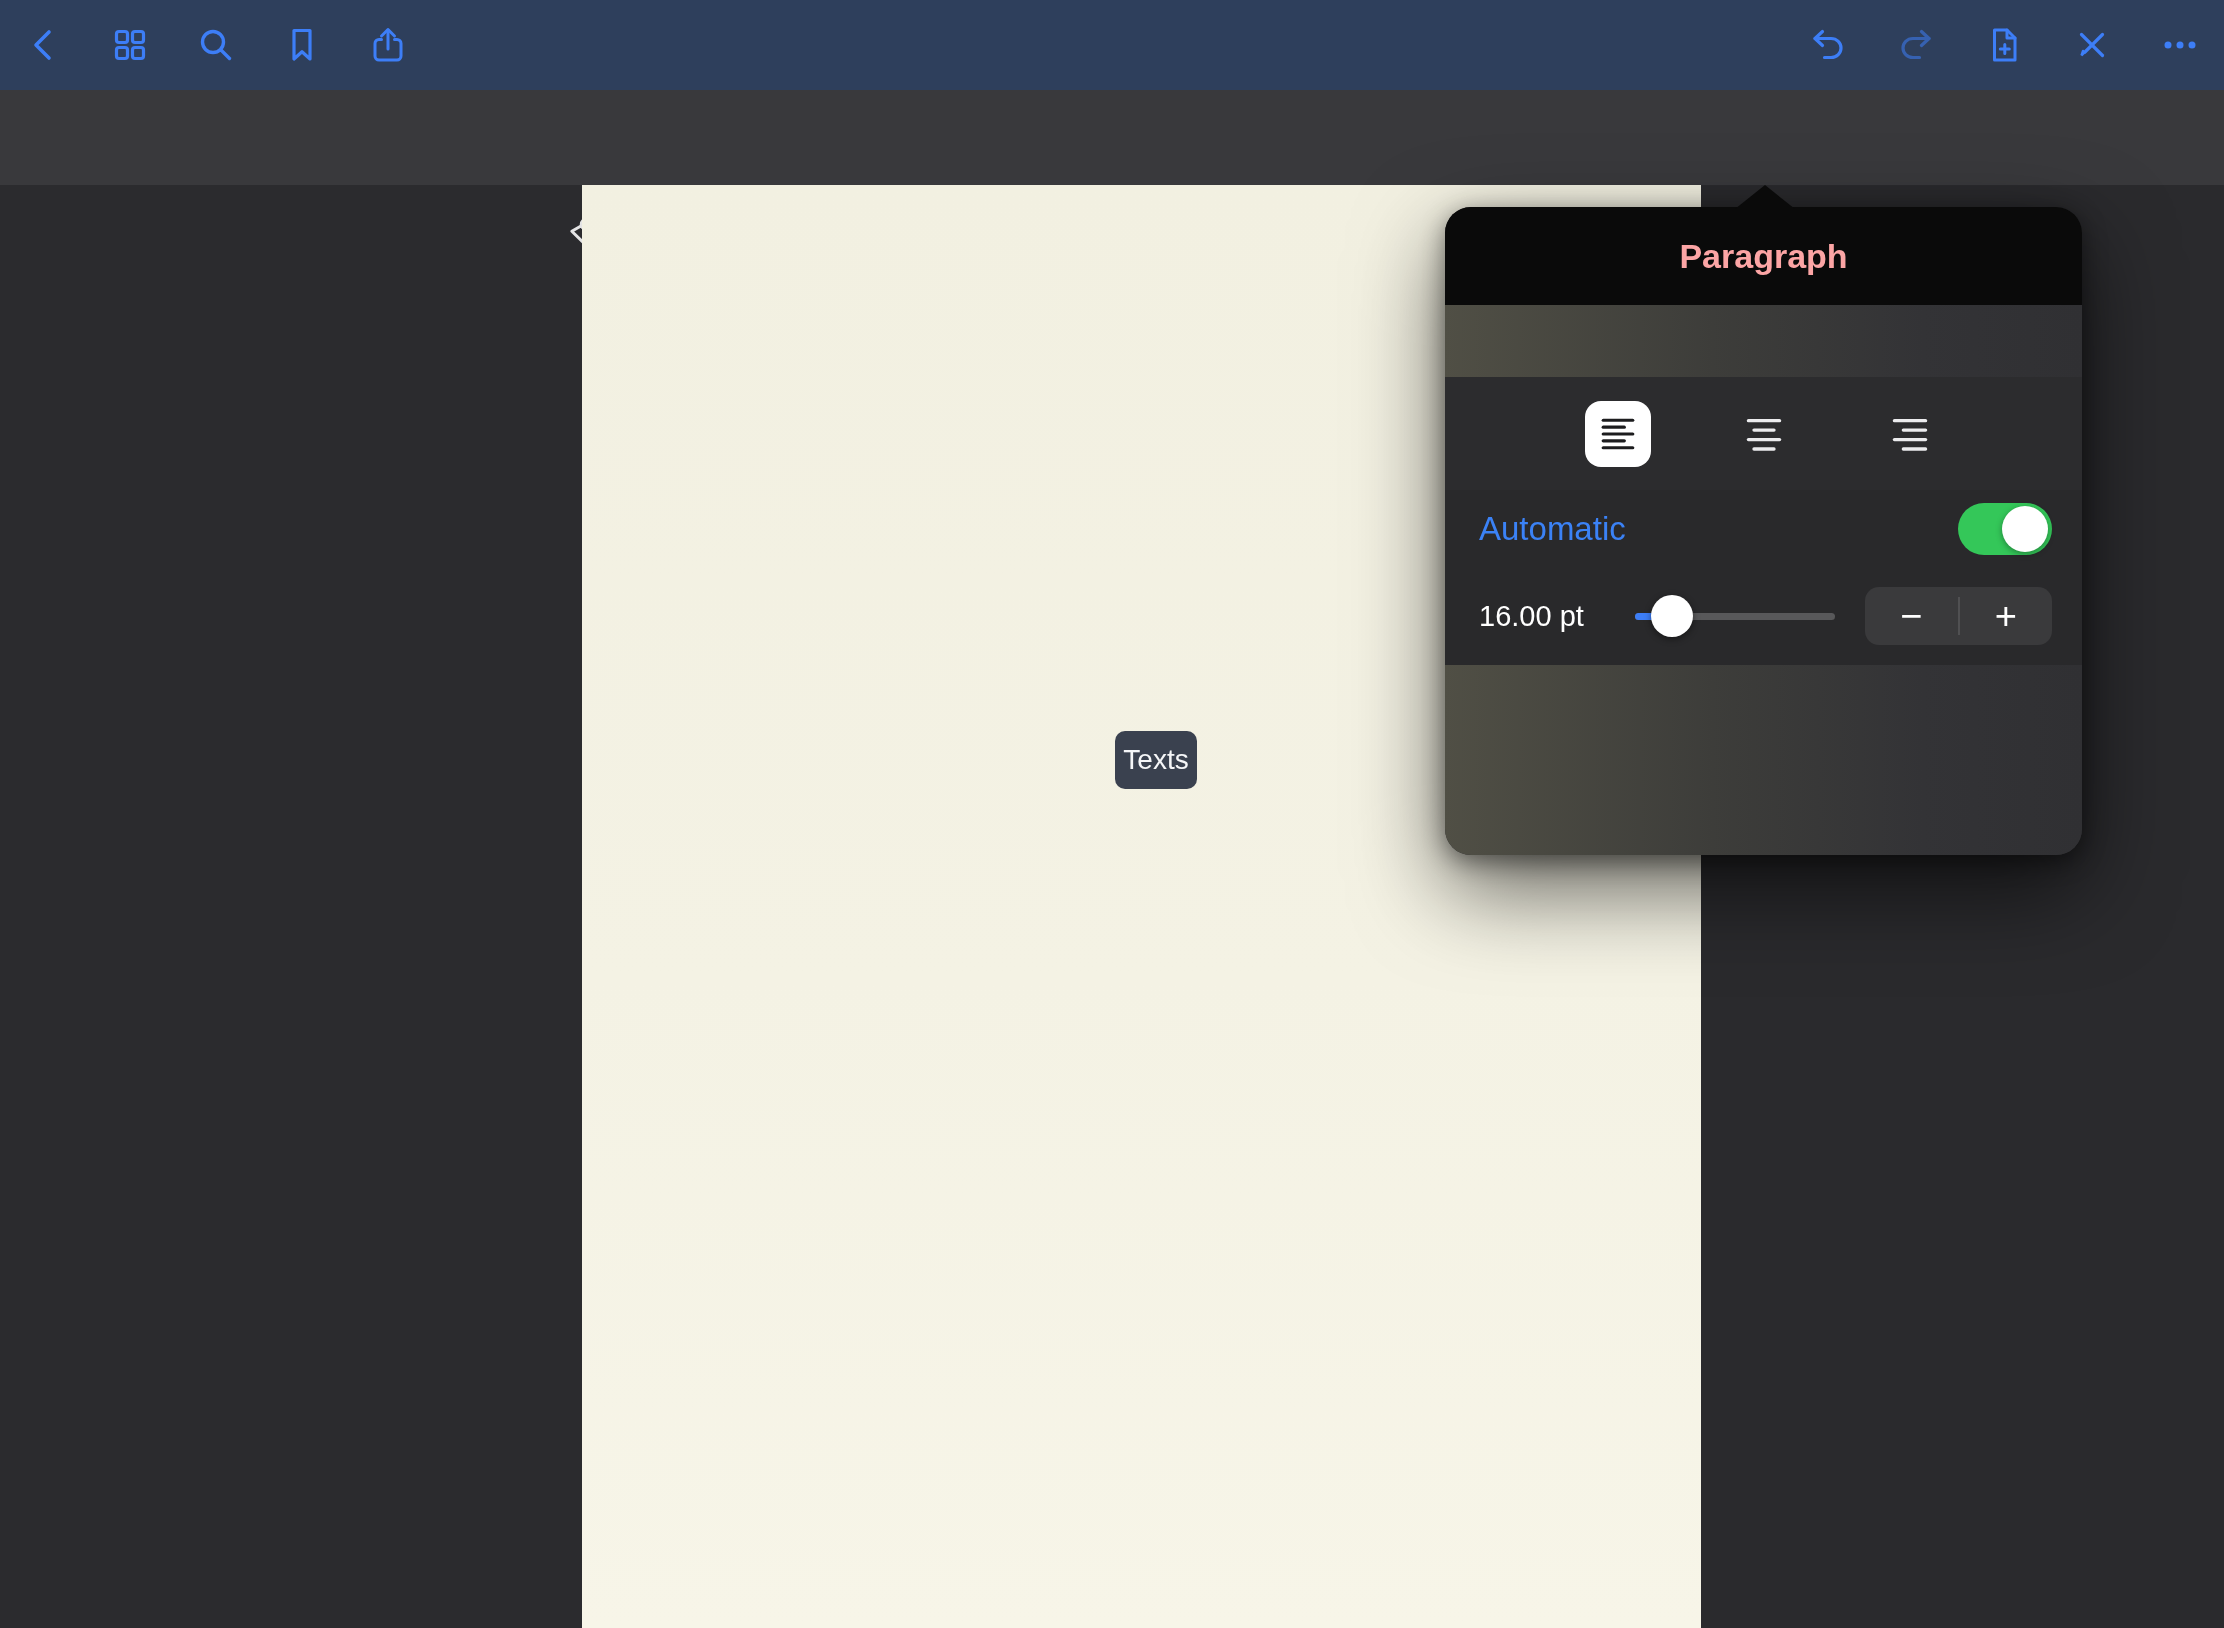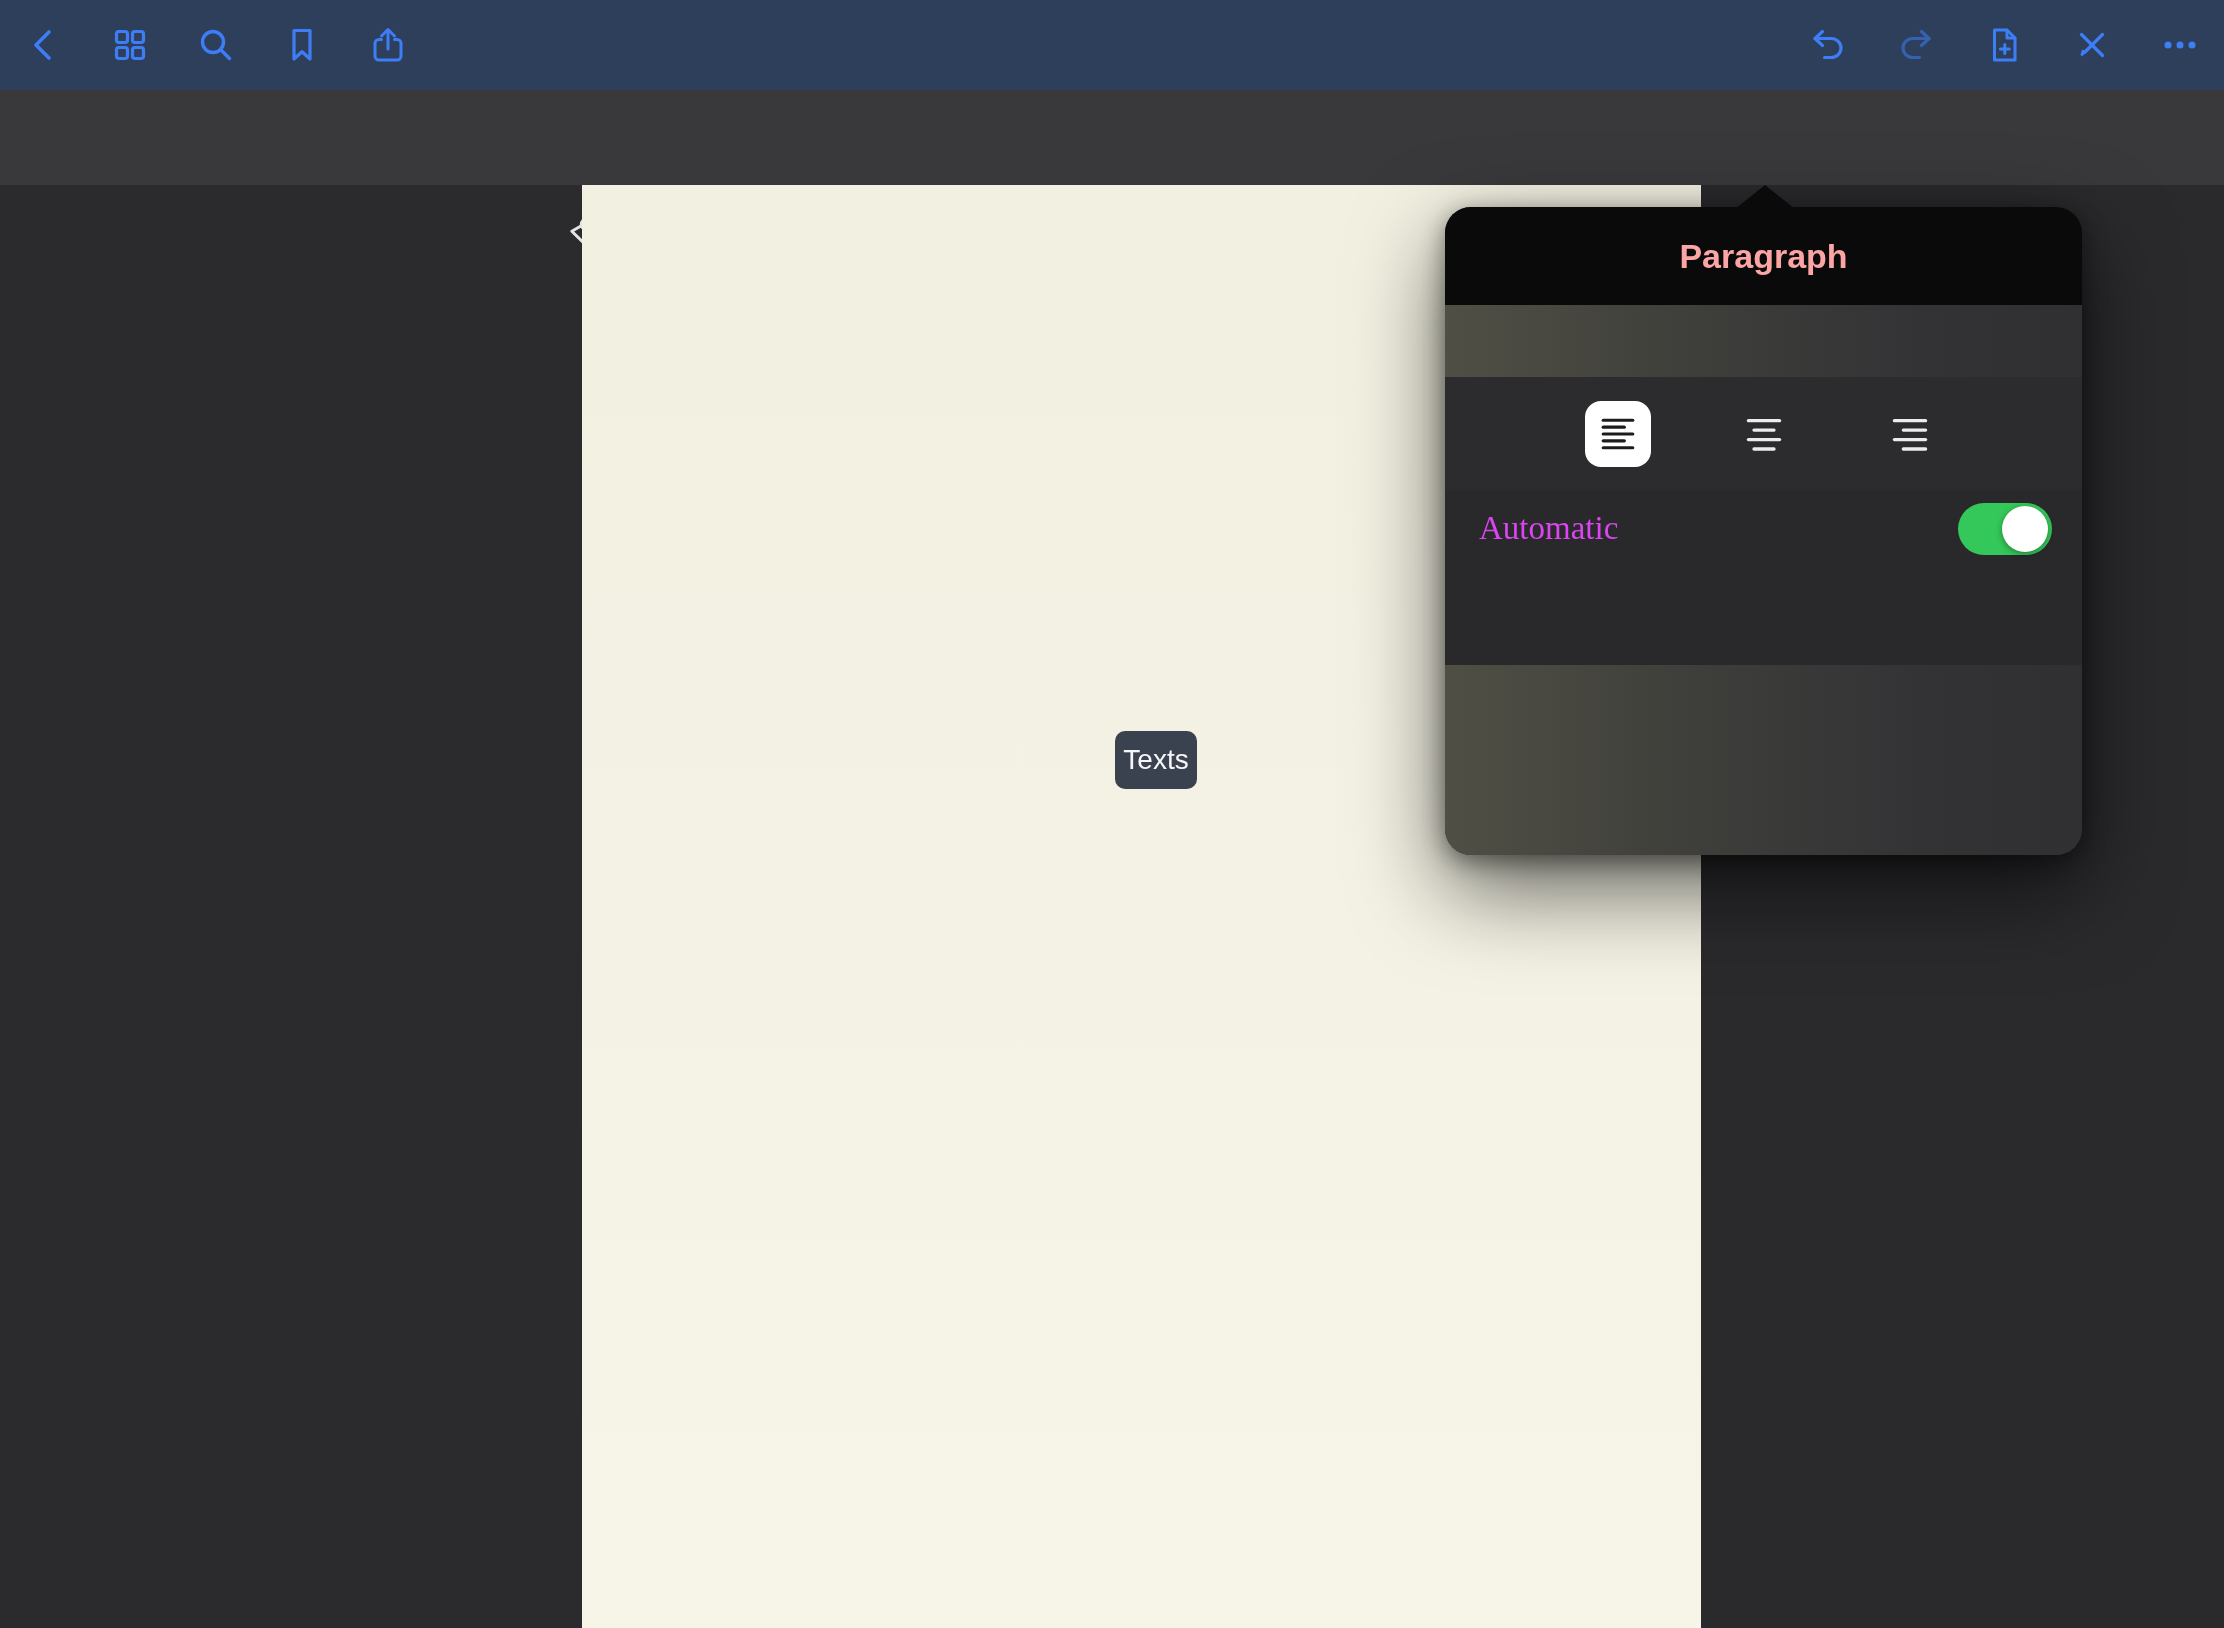--- a/index.html
+++ b/index.html
@@ -143,21 +143,21 @@
   }
   .spacing-heading {
     position:absolute; left:34px; bottom:18px;
     color:#9a9a94; font-size:27px; letter-spacing:1.5px;
   }
   .rows-block { height:175px; flex:0 0 auto; background:#29292b; }
   .row-automatic {
     height:77px; display:flex; align-items:center; justify-content:space-between;
     padding:0 30px 0 34px;
   }
-  .row-label { color:#d946ef; font-size:33px;font-family:Liberation Serif, serif; }
+  .row-label { color:#3b82f6; font-size:33px; }
   .toggle {
     width:94px; height:52px; border-radius:26px; background:#34c759; position:relative;
   }
   .toggle-knob {
     position:absolute; right:4px; top:3px; width:46px; height:46px; border-radius:50%;
     background:#ffffff; box-shadow:0 2px 6px rgba(0,0,0,.35);
   }
   .row-slider {
     height:98px; display:flex; align-items:center; padding:0 30px 0 34px;
   }
@@ -436,17 +436,30 @@
 
 
     <div class="rows-block">
       <div class="row-automatic">
         <span class="row-label">Automatic</span>
         <div class="toggle">
           <div class="toggle-knob"></div>
         </div>
       </div>
 
+      <div class="row-slider">
+        <span class="spacing-value">16.00 pt</span>
+        <div class="slider">
+          <div class="slider-track"></div>
+          <div class="slider-fill"></div>
+          <div class="slider-thumb"></div>
+        </div>
+        <div class="stepper">
+          <div class="step-btn">−</div>
+          <div class="step-divider"></div>
+          <div class="step-btn">+</div>
+        </div>
+      </div>
     </div>
 
     <div class="band-bottom grad-band"></div>
   </div>
 </div>
 
 </body></html>

